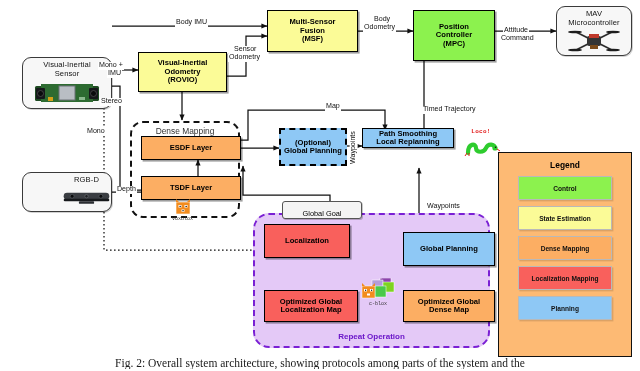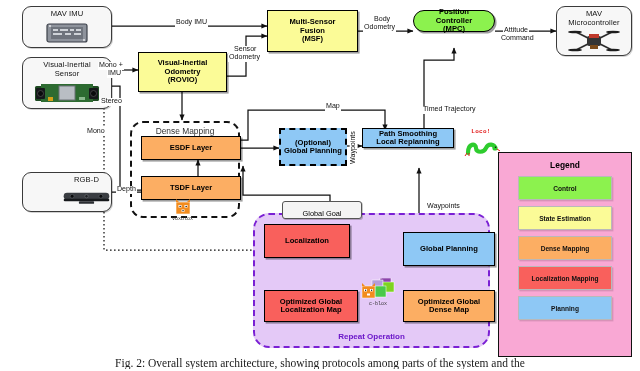--- a/index.html
+++ b/index.html
@@ -38,21 +38,21 @@
            text-align:center;}
   .g-title.purple{color:#6b17c9;font-weight:bold;font-size:8px;}
 
   
   .lbl{position:absolute;font-size:7.1px;color:#111;white-space:nowrap;
        background:#fff;padding:0 1px;line-height:1.08;text-align:center;}
   .lbl.vert{writing-mode:vertical-rl;transform:rotate(180deg);padding:1px 0;}
 
   
   #legend{position:absolute;left:498px;top:152px;width:134px;height:205px;
-          border:1.3px solid #111;background:#f9a8d4;box-sizing:border-box;}
+          border:1.3px solid #111;background:#fdba74;box-sizing:border-box;}
   #legend .ltitle{text-align:center;font-weight:bold;font-size:8.4px;
                   margin-top:7px;color:#000;}
   .lrow{margin:6px auto 0;width:92px;height:22px;border:1px solid #b9b9b9;
         display:flex;align-items:center;justify-content:center;
         font-size:6.6px;font-weight:bold;color:#111;
         box-shadow:1.4px 1.4px 0 rgba(0,0,0,.13);text-align:center;}
 
   
   #caption{position:absolute;left:0;top:357px;width:640px;
            font-family:"Liberation Serif","DejaVu Serif",serif;
@@ -132,40 +132,20 @@
 
       <path d="M358,305 L403,305" marker-end="url(#ah)"></path>
 
       <path d="M438,290 L438,266" marker-end="url(#ah)"></path>
 
       <path d="M420,230 L420,200 L420,170" stroke-width="0"></path>
       <path d="M419,230 L419,168" marker-end="url(#ah)"></path>
     </g>
   </svg>
 
-  <div class="node hw" style="left:22px;top:6px;width:90px;height:42px;">
-    <div class="cap">MAV IMU</div>
-    <div class="pic">
-      <svg width="42" height="20" viewBox="0 0 42 20">
-        <rect x="1" y="1" width="40" height="18" rx="2" fill="#8e939c" stroke="#3c414a" stroke-width="1.2"></rect>
-        <rect x="5" y="4" width="32" height="12" fill="#6f747d"></rect>
-        <g fill="#cfd3d8">
-          <rect x="7" y="6" width="5" height="2"></rect>
-            <rect x="14" y="6" width="8" height="2"></rect>
-          <rect x="24" y="6" width="4" height="2"></rect>
-            <rect x="30" y="6" width="5" height="2"></rect>
-          <rect x="7" y="10" width="9" height="2"></rect>
-            <rect x="19" y="10" width="6" height="2"></rect>
-          <rect x="28" y="10" width="7" height="2"></rect>
-        </g>
-        <circle cx="4" cy="3" r="1" fill="#e8eaed"></circle>
-          <circle cx="38" cy="17" r="1" fill="#e8eaed"></circle>
-      </svg>
-    </div>
-  </div>
 
   <div class="node hw" style="left:22px;top:57px;width:90px;height:52px;">
     <div class="cap">Visual-Inertial</div>
     <div class="cap" style="padding-top:0">Sensor</div>
     <div class="pic">
       <svg width="68" height="22" viewBox="0 0 68 22">
         <rect x="2" y="4" width="64" height="15" rx="1.5" fill="#1e4a22"></rect>
         <rect x="8" y="2" width="52" height="18" fill="#2d6b31"></rect>
         <rect x="26" y="4" width="16" height="14" fill="#b9bec4" stroke="#6d7378"></rect>
         <rect x="3" y="6" width="9" height="11" rx="1" fill="#15171a"></rect>
@@ -227,21 +207,21 @@
     <div>Fusion</div>
     <div>(MSF)</div>
   </div>
 
   <div class="node proc c-state" style="left:138px;top:52px;width:89px;height:40px;">
     <div>Visual-Inertial</div>
     <div>Odometry</div>
     <div>(ROVIO)</div>
   </div>
 
-  <div class="node proc c-control" style="left:413px;top:10px;width:82px;height:22px;border-radius:14px;">
+  <div class="node proc c-control" style="left:413px;top:10px;width:82px;height:51px;">
     <div>Position</div>
     <div>Controller</div>
     <div>(MPC)</div>
   </div>
 
   <div class="node proc c-dense" style="left:141px;top:136px;width:100px;height:24px;">
     <div>ESDF Layer</div>
   </div>
 
   <div class="node proc c-dense" style="left:141px;top:176px;width:100px;height:24px;">

